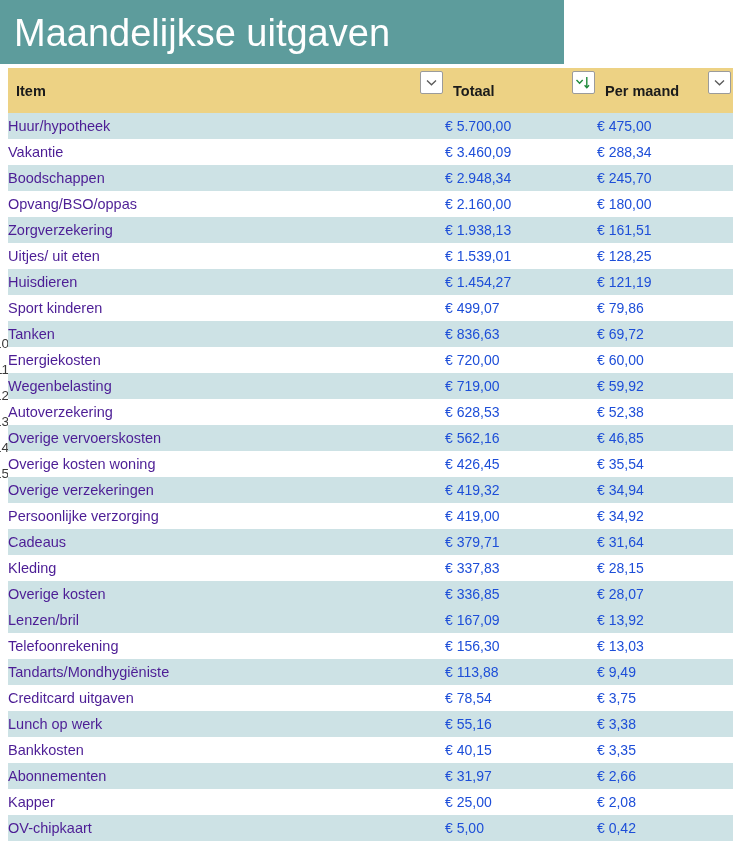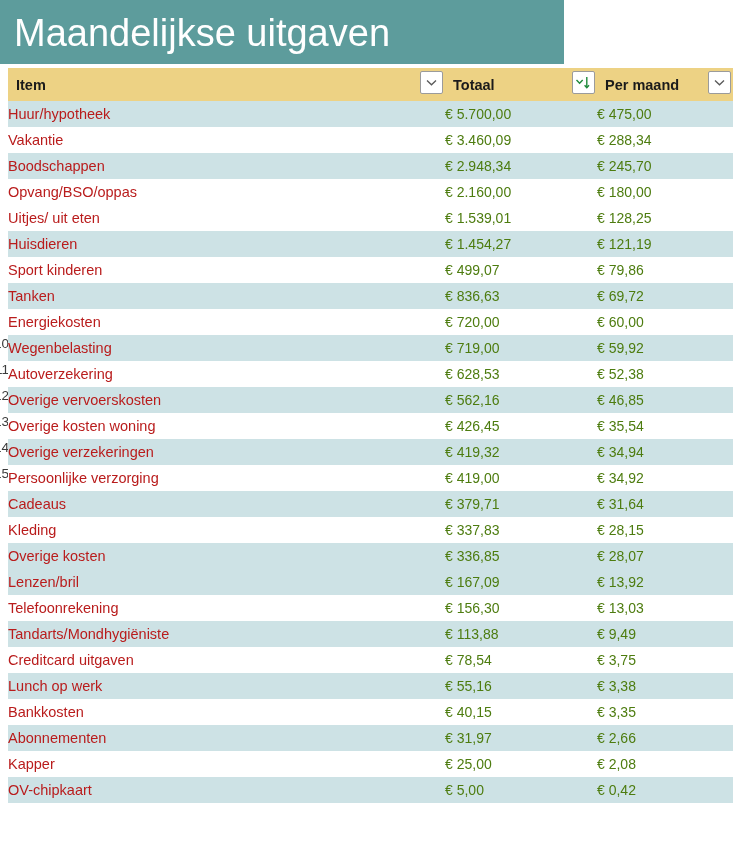--- a/index.html
+++ b/index.html
@@ -46,21 +46,21 @@
     border-collapse: collapse;
     table-layout: fixed;
   }
   #expense-table td, #expense-table th {
     padding: 0;
     margin: 0;
   }
 
   
   .hdr-row {
-    height: 33px;
+    height: 45px;
   }
   .hdr-cell {
     background: #edd284;
     color: #1b1b1b;
     font-size: 14.5px;
     font-weight: bold;
     text-align: left;
     vertical-align: middle;
     position: relative;
     white-space: nowrap;
@@ -98,29 +98,29 @@
   .col-totaal  { width: 152px; }
   .col-maand   { width: 136px; }
 
   
   .data-row { height: 26px; }
   .data-row.band td { background: #cde2e5; }
   .data-row.plain td { background: #ffffff; }
 
   .cell-item {
     font-size: 14.5px;
-    color: #b91c1c;
+    color: #4c1d95;
     padding-left: 10px;
     vertical-align: middle;
     white-space: nowrap;
     overflow: hidden;
   }
   .cell-num {
     font-size: 14px;
-    color: #4d7c0f;
+    color: #1d4ed8;
     padding-left: 18px;
     vertical-align: middle;
     white-space: nowrap;
   }
 
   
   #row-gutter {
     position: absolute;
     left: 0;
     top: 68px;
@@ -207,20 +207,25 @@
       <tr class="data-row band">
         <td class="cell-item">Boodschappen</td>
         <td class="cell-num">€ 2.948,34</td>
         <td class="cell-num">€ 245,70</td>
       </tr>
       <tr class="data-row plain">
         <td class="cell-item">Opvang/BSO/oppas</td>
         <td class="cell-num">€ 2.160,00</td>
         <td class="cell-num">€ 180,00</td>
       </tr>
+      <tr class="data-row band">
+        <td class="cell-item">Zorgverzekering</td>
+        <td class="cell-num">€ 1.938,13</td>
+        <td class="cell-num">€ 161,51</td>
+      </tr>
       <tr class="data-row plain">
         <td class="cell-item">Uitjes/ uit eten</td>
         <td class="cell-num">€ 1.539,01</td>
         <td class="cell-num">€ 128,25</td>
       </tr>
       <tr class="data-row band">
         <td class="cell-item">Huisdieren</td>
         <td class="cell-num">€ 1.454,27</td>
         <td class="cell-num">€ 121,19</td>
       </tr>

